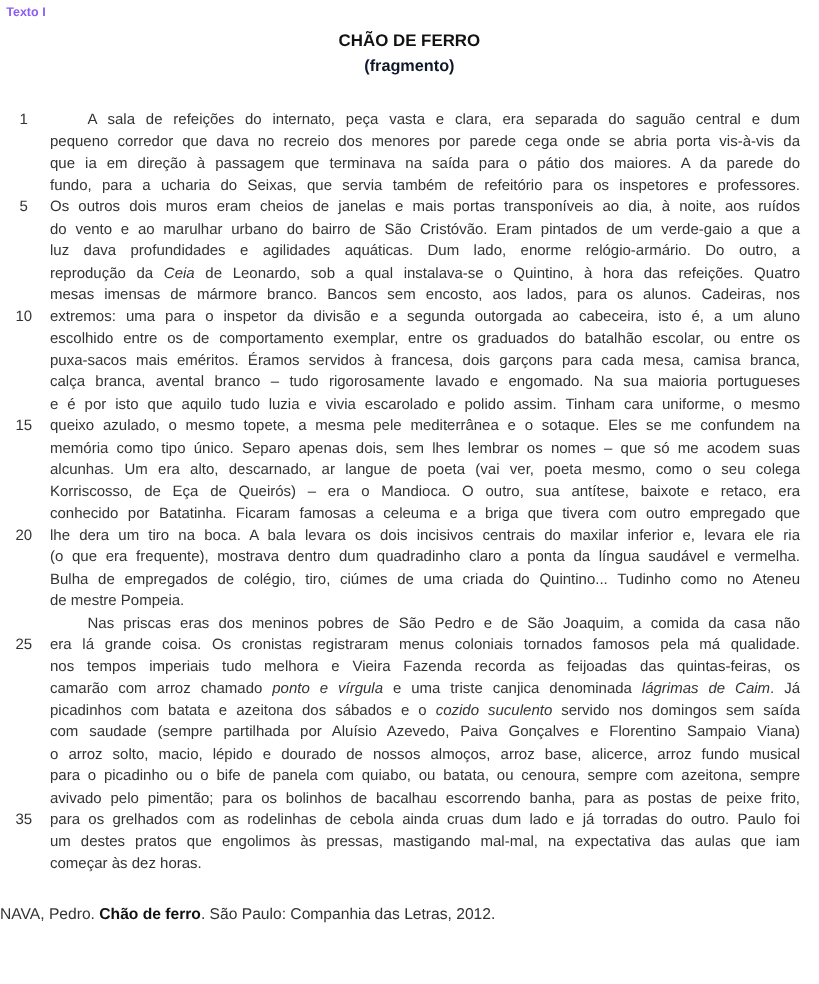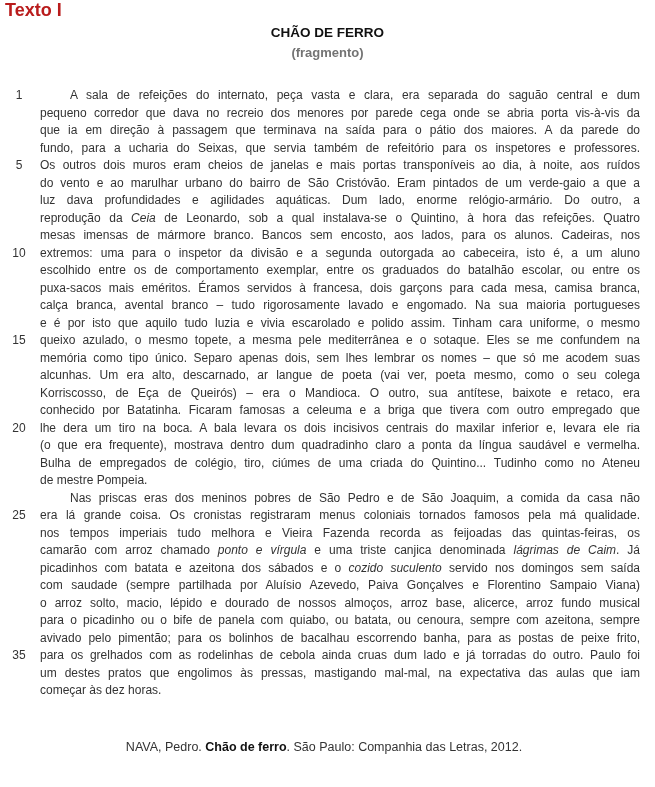--- a/index.html
+++ b/index.html
@@ -8,39 +8,39 @@
     width: 655px;
     height: 787px;
     box-sizing: border-box;
     background: #ffffff;
     font-family: "Liberation Sans", sans-serif;
     color: #333333;
     overflow: hidden;
   }
   .doc-label {
     padding: 3px 0 0 5px;
-    font-size: 18px;
+    font-size: 10px;
     font-weight: bold;
-    color: #b91c1c;
+    color: #8b5cf6;
     line-height: 15px;
   }
   .doc-title {
     margin-top: 7px;
     text-align: center;
     font-size: 13.5px;
     font-weight: bold;
     color: #111111;
     line-height: 15px;
   }
   .doc-subtitle {
     margin-top: 5px;
     text-align: center;
     font-size: 13px;
     font-weight: bold;
-    color: #737373;
+    color: #0f172a;
     line-height: 15px;
   }
   .body-block {
     margin: 27px 15px 0 0;
     font-size: 12px;
     line-height: 17.5px;
   }
   .line { display: flex; }
   .num {
     flex: 0 0 38px;
@@ -50,23 +50,23 @@
   .txt {
     flex: 1;
     padding-left: 2px;
     text-align: justify;
     text-align-last: justify;
     text-justify: inter-word;
   }
   .line.end .txt { text-align-last: left; }
   .line.indent .txt { text-indent: 30px; }
   .citation {
-    margin-top: 40px;
+    margin-top: 24px;
     padding-right: 7px;
-    text-align: center;
+    text-align: left;
     font-size: 12.5px;
     line-height: 15px;
     color: #333333;
   }
   .citation b { color: #111111; }
 </style>
 </head>
 <body>
 
 <div class="page">

